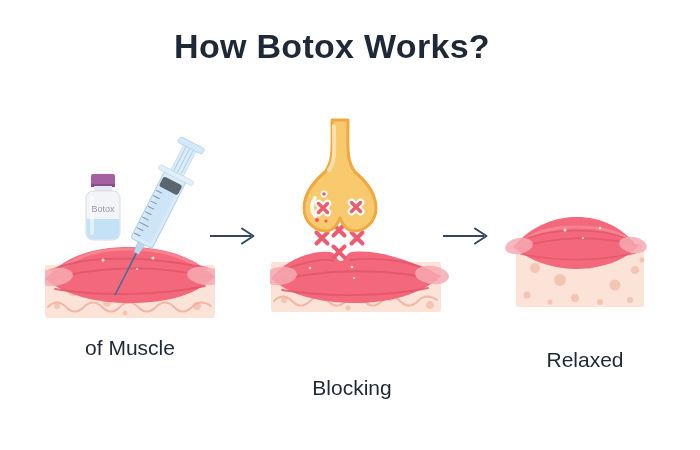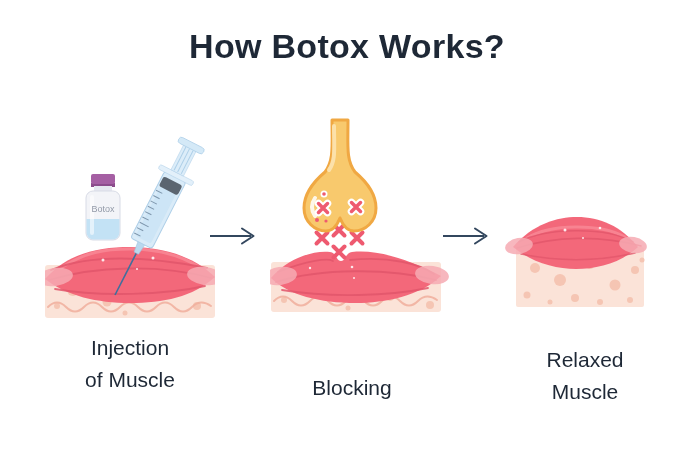--- a/index.html
+++ b/index.html
@@ -11,21 +11,21 @@
     --vialCap:#a55fa3; --vialCapDark:#8c4c8c; --vialBody:#f3f4f8; --vialStroke:#d8dbe6;
     --vialNeck:#e6e8f0; --liquid:#c3e2f5; --labelText:#939aa8;
     --barrel:#d9ebf8; --barrelStroke:#aecfe8; --barrelInner:#cbe4f5; --stopper:#5b6570;
     --needle:#3f6f9d; --hub:#b9d8ee; --hubStroke:#9cc2e0; --flange:#e3f0fa;
     --plunger:#dcedf9; --plungerCap:#d4e9f7; --tick:#7d95ab;
   }
   html,body{margin:0;padding:0;background:#ffffff;}
   .stage{position:relative;width:700px;height:450px;background:#ffffff;overflow:hidden;
          font-family:"Liberation Sans", sans-serif;}
   .title{position:absolute;left:0;top:25px;width:664px;text-align:center;
-         font-size:34px;line-height:42px;font-weight:700;letter-spacing:.3px;color:var(--ink);margin-left:15px;}
+         font-size:34px;line-height:42px;font-weight:700;letter-spacing:.3px;color:var(--ink);}
   .illus{position:absolute;}
   .caption{position:absolute;top:332px;text-align:center;font-size:21px;line-height:32px;
            color:var(--ink);font-weight:400;}
   .c1{left:45px;width:170px;}
   .c2{left:262px;width:180px;margin-top:40px;}
   .c3{left:505px;width:160px;margin-top:12px;}
 </style>
 </head>
 <body>
 
@@ -194,24 +194,22 @@
       <ellipse cx="128" cy="55" rx="14" ry="8" fill="var(--muscleLight)" opacity=".85" transform="rotate(10 128 55)"></ellipse>
       <g fill="#ffffff" opacity=".85">
         <circle cx="60" cy="40" r="1.5"></circle>
           <circle cx="95" cy="38" r="1.3"></circle>
           <circle cx="78" cy="48" r="1"></circle>
       </g>
     </g>
   </svg>
 
   <div class="caption c1">
-    <div>Injection</div>
     <div>of Muscle</div>
   </div>
   <div class="caption c2">
     <div>Blocking</div>
   </div>
   <div class="caption c3">
     <div>Relaxed</div>
-    <div>Muscle</div>
   </div>
 
 </div>
 
 </body></html>

